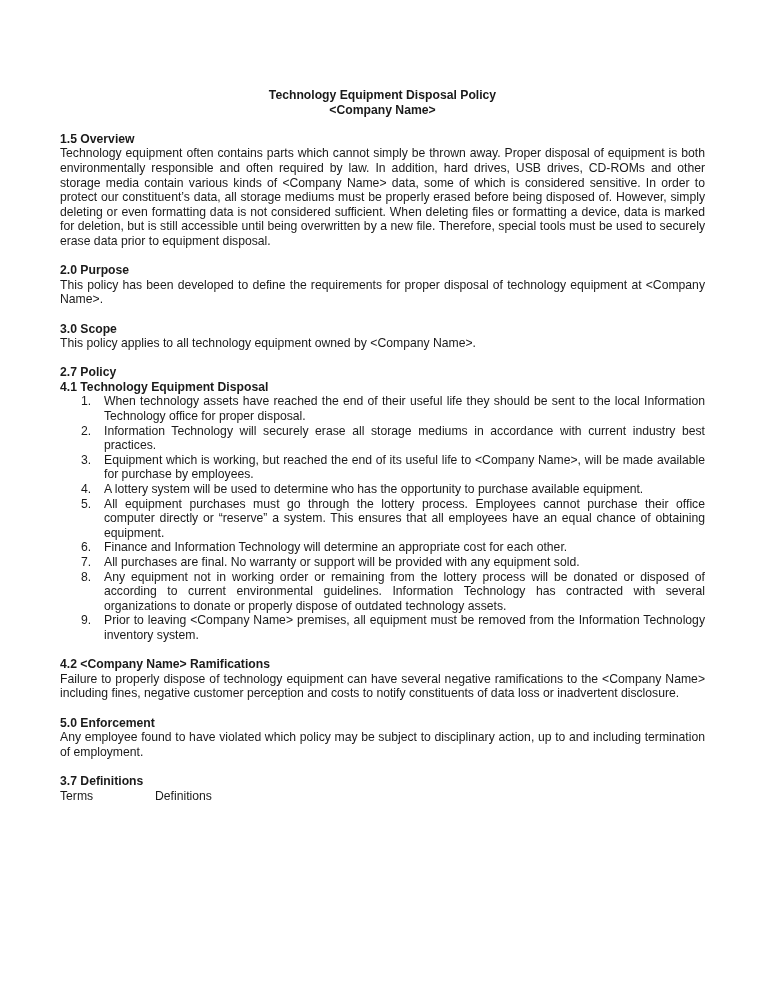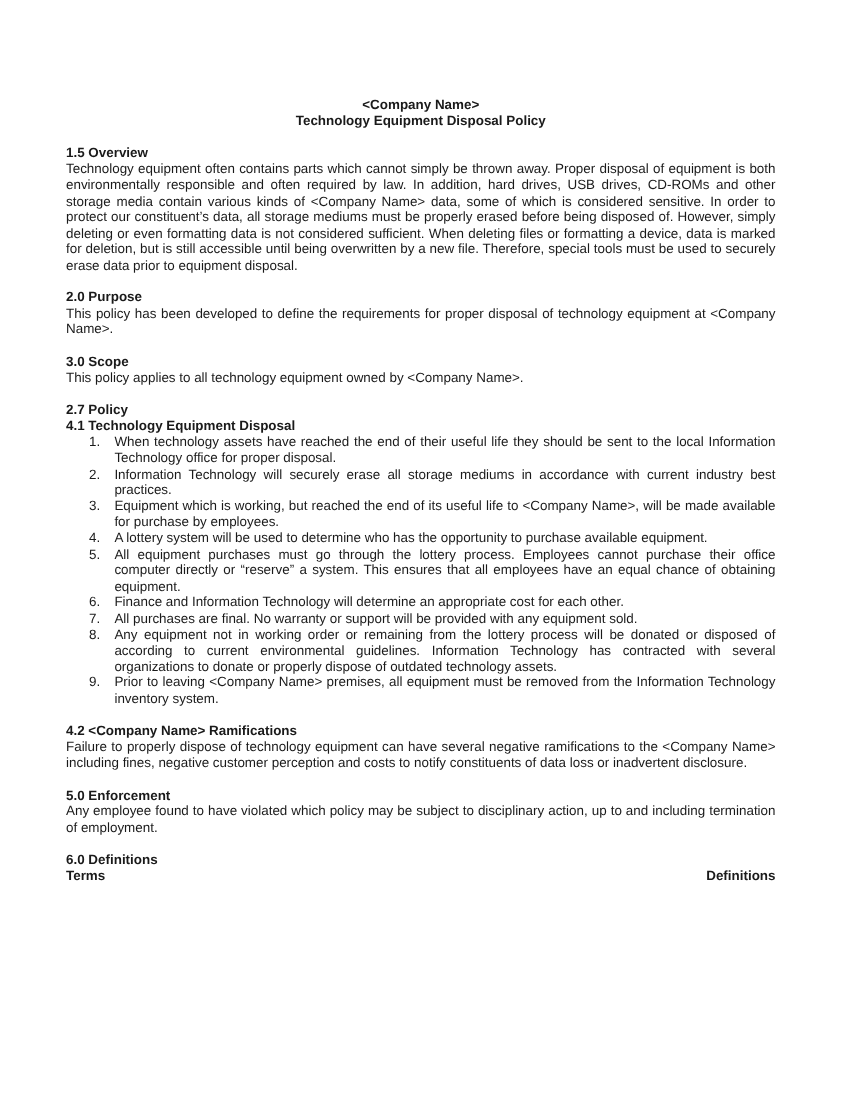--- a/index.html
+++ b/index.html
@@ -51,34 +51,33 @@
       padding-left: 44px;
       text-align: justify;
       text-align-last: left;
     }
     ol.policy-list li .num {
       position: absolute;
       left: 21px;
       top: 0;
     }
     .definitions-header {
-      font-weight: bold;
+      font-weight: normal;
       display: flex;
-      justify-content: space-between;
     }
     .definitions-header .terms-col { width: 95px; }
   </style>
 </head>
 <body>
 
 <div class="page">
 
   <div class="title-block">
+    <div>Technology Equipment Disposal Policy</div>
     <div>&lt;Company Name&gt;</div>
-    <div>Technology Equipment Disposal Policy</div>
   </div>
 
   <div class="section">
     <div class="section-heading">1.5  Overview</div>
     <p>Technology equipment often contains parts which cannot simply be thrown away.  Proper disposal of equipment is both environmentally responsible and often required by law.  In addition, hard drives, USB drives, CD-ROMs and other storage media contain various kinds of &lt;Company Name&gt; data, some of which is considered sensitive.  In order to protect our constituent’s data, all storage mediums must be properly erased before being disposed of.  However, simply deleting or even formatting data is not considered sufficient.  When deleting files or formatting a device, data is marked for deletion, but is still accessible until being overwritten by a new file.  Therefore, special tools must be used to securely erase data prior to equipment disposal.</p>
   </div>
 
   <div class="section">
     <div class="section-heading">2.0  Purpose</div>
     <p>This policy has been developed to define the requirements for proper disposal of technology equipment at &lt;Company Name&gt;.</p>
@@ -109,21 +108,21 @@
     <div class="subsection-heading">4.2 &lt;Company Name&gt; Ramifications</div>
     <p>Failure to properly dispose of technology equipment can have several negative ramifications to the &lt;Company Name&gt; including fines, negative customer perception and costs to notify constituents of data loss or inadvertent disclosure.</p>
   </div>
 
   <div class="section">
     <div class="section-heading">5.0 Enforcement</div>
     <p>Any employee found to have violated which policy may be subject to disciplinary action, up to and including termination of employment.</p>
   </div>
 
   <div class="section">
-    <div class="section-heading">6.0 Definitions</div>
+    <div class="section-heading">3.7 Definitions</div>
     <div class="definitions-header">
       <span class="terms-col">Terms</span>
       <span>Definitions</span>
     </div>
   </div>
 
 
 </div>
 
 </body></html>

